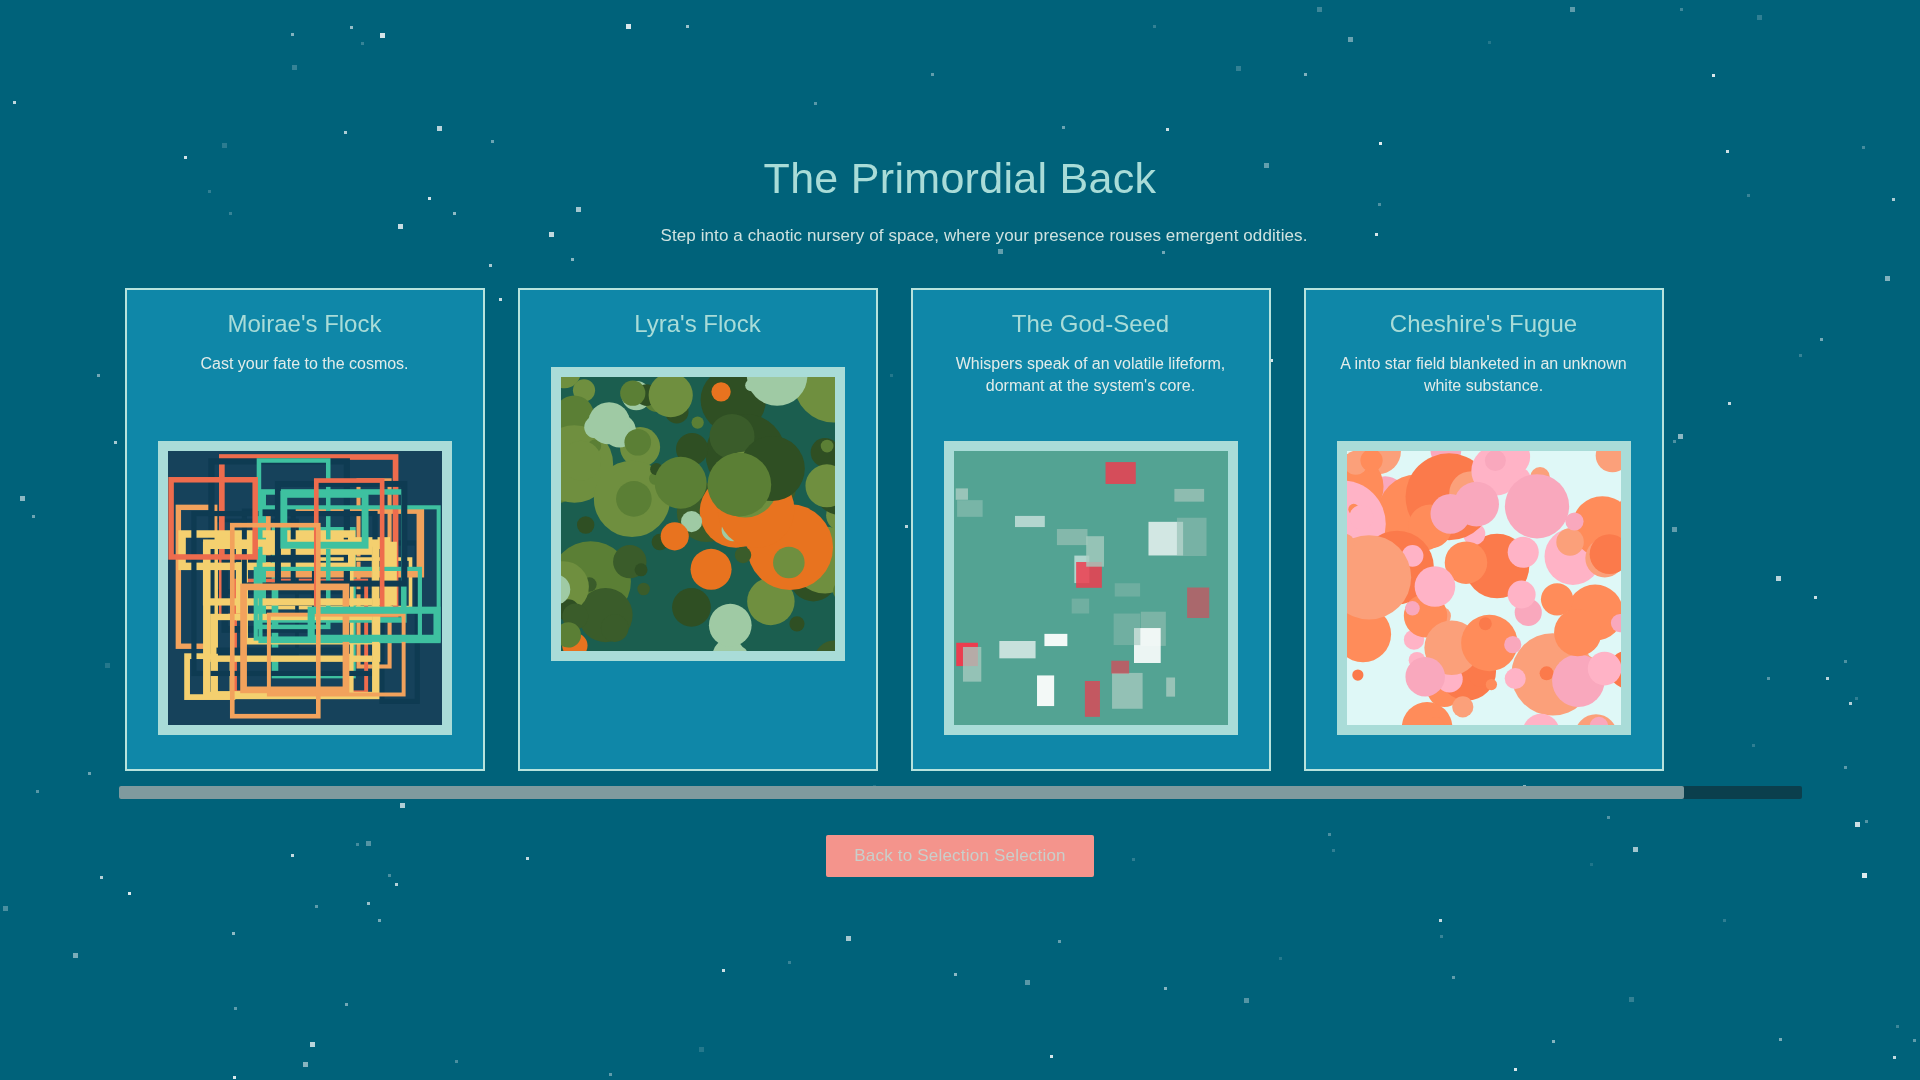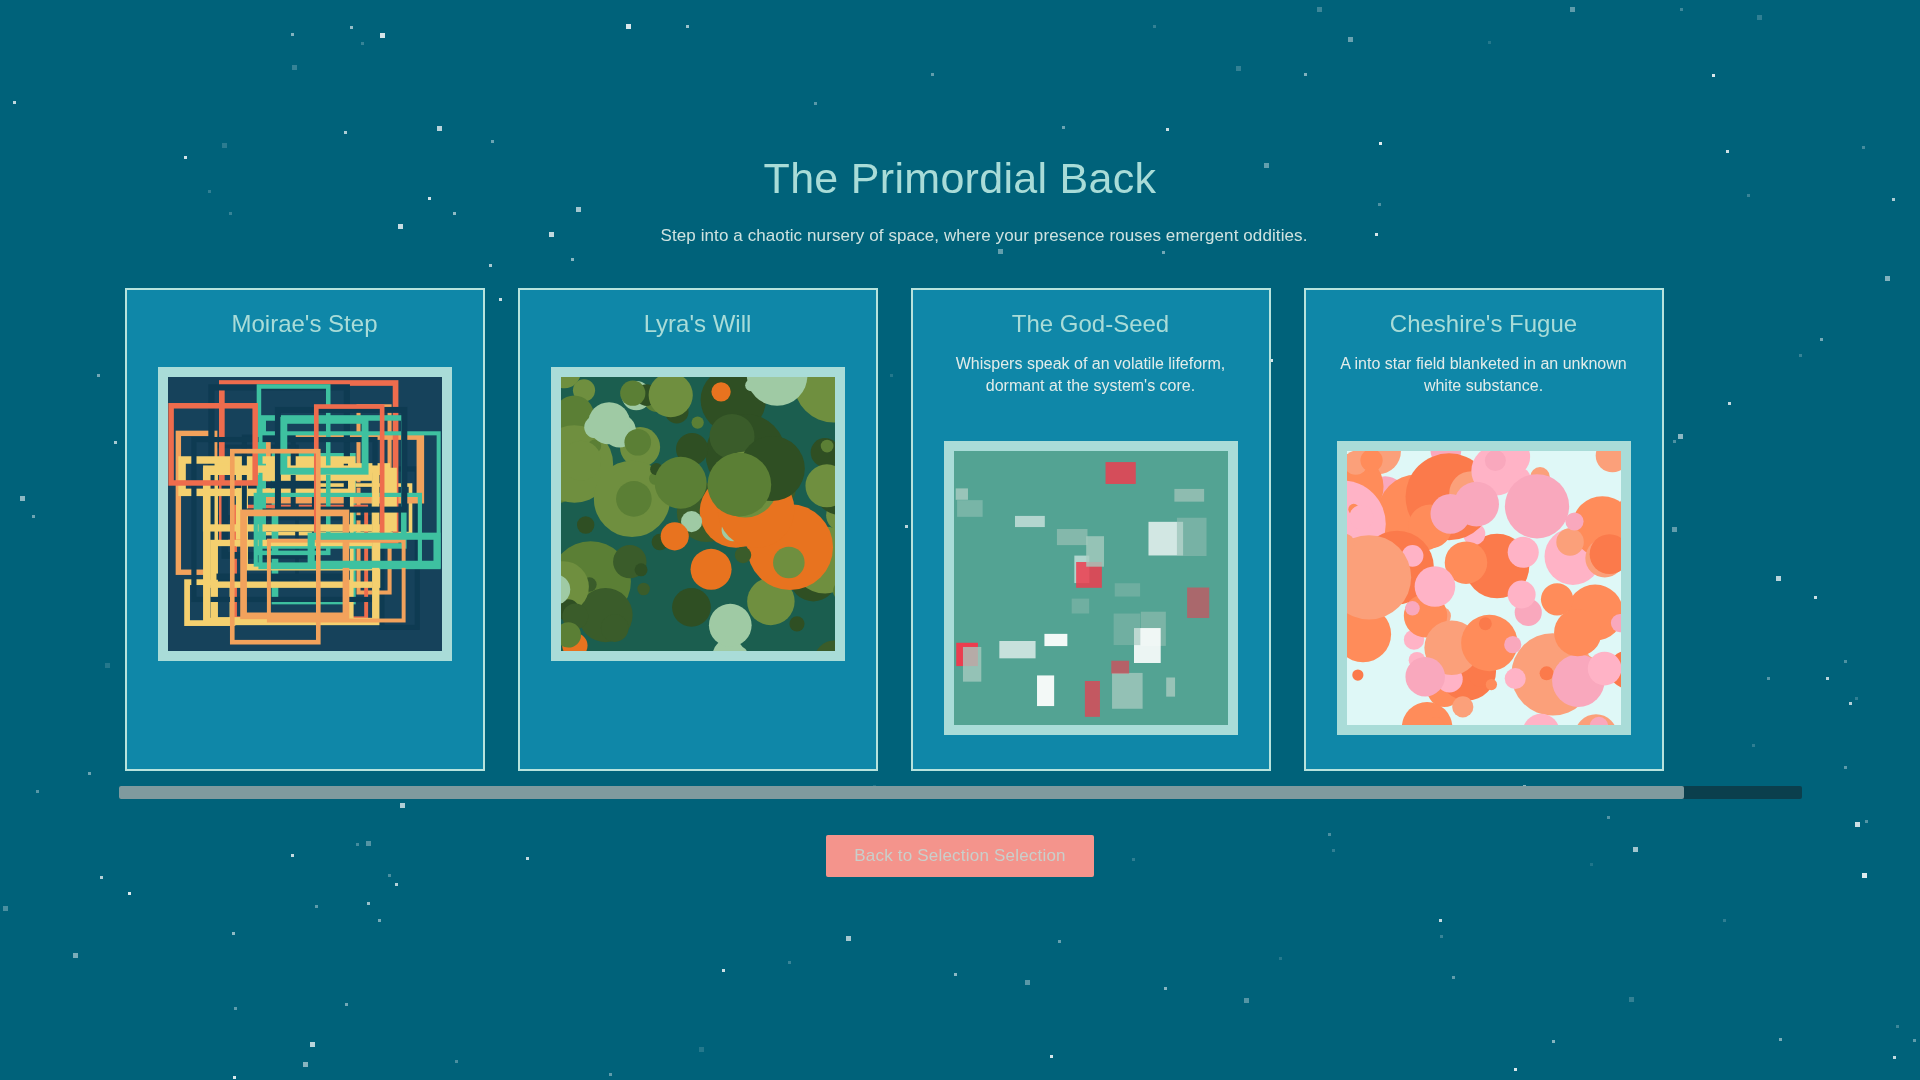--- a/index.html
+++ b/index.html
@@ -349,21 +349,22 @@
 <div class="page">
 
   <div class="header">
     <h1 class="page-title">The Primordial Back</h1>
     <p class="page-subtitle">Step into a chaotic nursery of space, where your presence rouses emergent oddities.</p>
   </div>
 
   <div class="carousel-viewport">
     <div class="carousel-track" id="carousel-track">
         <div class="card">
-          <div class="card-title">Moirae's Step</div>
+          <div class="card-title">Moirae's Flock</div>
+          <div class="card-desc">Cast your fate to the cosmos.</div>
           <div class="card-art-wrap" style="background: rgb(22, 66, 91);">
             <svg viewBox="0 0 100 100" preserveAspectRatio="none" class="card-art">
               <rect x="0" y="0" width="100" height="100" fill="#16425b"></rect>
               <rect x="78.07" y="33.58" width="12.91" height="57.79" fill="none" stroke="#0e3b52" stroke-width="1.88"></rect>
               <rect x="6.97" y="74.88" width="16.54" height="14.94" fill="none" stroke="#f4d06f" stroke-width="2.10"></rect>
               <rect x="69.53" y="10.70" width="11.34" height="67.95" fill="none" stroke="#f2a25c" stroke-width="1.49"></rect>
               <rect x="16.53" y="39.43" width="65.51" height="11.95" fill="none" stroke="#0e3b52" stroke-width="1.87"></rect>
               <rect x="34.17" y="39.44" width="54.34" height="17.71" fill="none" stroke="#f4d06f" stroke-width="1.32"></rect>
               <rect x="39.04" y="28.96" width="28.26" height="52.80" fill="none" stroke="#3ec1a0" stroke-width="2.43"></rect>
               <rect x="24.44" y="47.32" width="47.88" height="40.77" fill="none" stroke="#ee6c4d" stroke-width="1.43"></rect>
@@ -391,21 +392,21 @@
               <rect x="27.58" y="49.60" width="37.37" height="37.57" fill="none" stroke="#f2a25c" stroke-width="2.45"></rect>
               <rect x="36.82" y="59.73" width="49.18" height="29.14" fill="none" stroke="#f2a25c" stroke-width="1.44"></rect>
               <rect x="54.12" y="10.78" width="24.03" height="47.63" fill="none" stroke="#ee6c4d" stroke-width="1.70"></rect>
               <rect x="1.13" y="10.50" width="30.69" height="28.17" fill="none" stroke="#ee6c4d" stroke-width="2.01"></rect>
               <rect x="52.26" y="58.11" width="45.92" height="10.25" fill="none" stroke="#3ec1a0" stroke-width="2.60"></rect>
               <rect x="23.46" y="27.08" width="31.39" height="69.71" fill="none" stroke="#f2a25c" stroke-width="1.69"></rect>
             </svg>
           </div>
         </div>
         <div class="card">
-          <div class="card-title">Lyra's Will</div>
+          <div class="card-title">Lyra's Flock</div>
           <div class="card-art-wrap" style="background: rgb(27, 94, 79);">
             <svg viewBox="0 0 100 100" preserveAspectRatio="none" class="card-art">
               <rect x="0" y="0" width="100" height="100" fill="#1b5e4f"></rect>
               <circle cx="63.97" cy="43.67" r="4.15" fill="#5b7f35"></circle>
               <circle cx="10.84" cy="74.61" r="14.69" fill="#5b7f35"></circle>
               <circle cx="102.62" cy="50.44" r="5.87" fill="#6f8f3f"></circle>
               <circle cx="30.15" cy="77.39" r="2.29" fill="#3a5c2a"></circle>
               <circle cx="47.62" cy="84.08" r="7.07" fill="#2f4f23"></circle>
               <circle cx="28.85" cy="25.58" r="7.33" fill="#6f8f3f"></circle>
               <circle cx="-1.41" cy="38.32" r="7.66" fill="#5b7f35"></circle>

